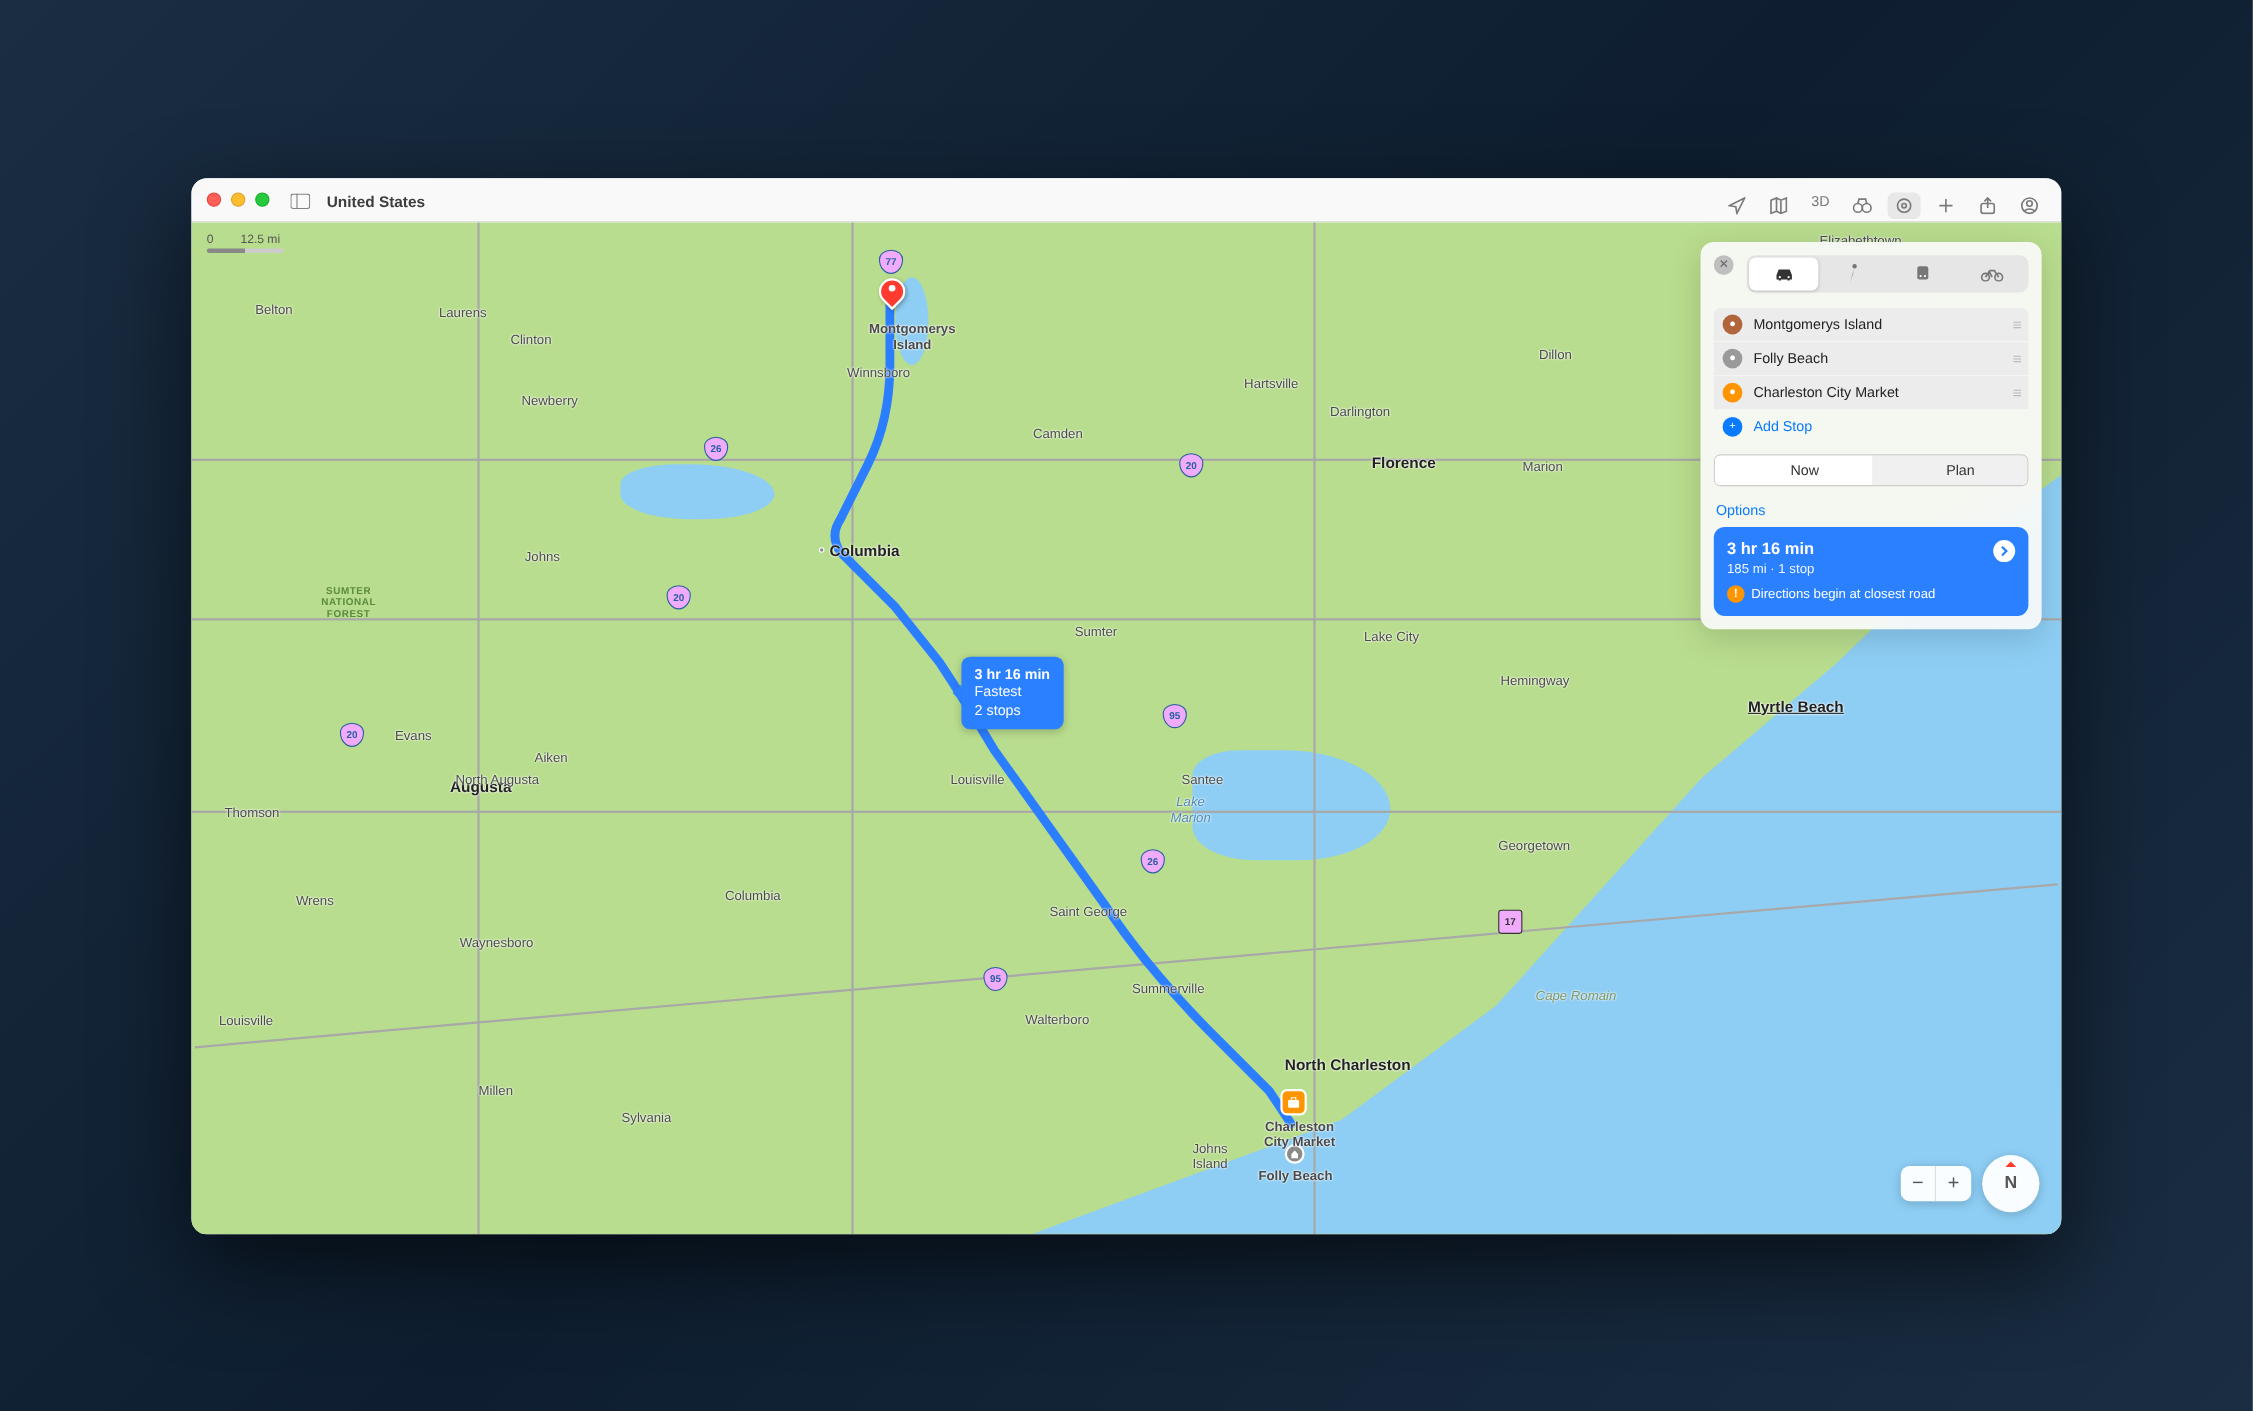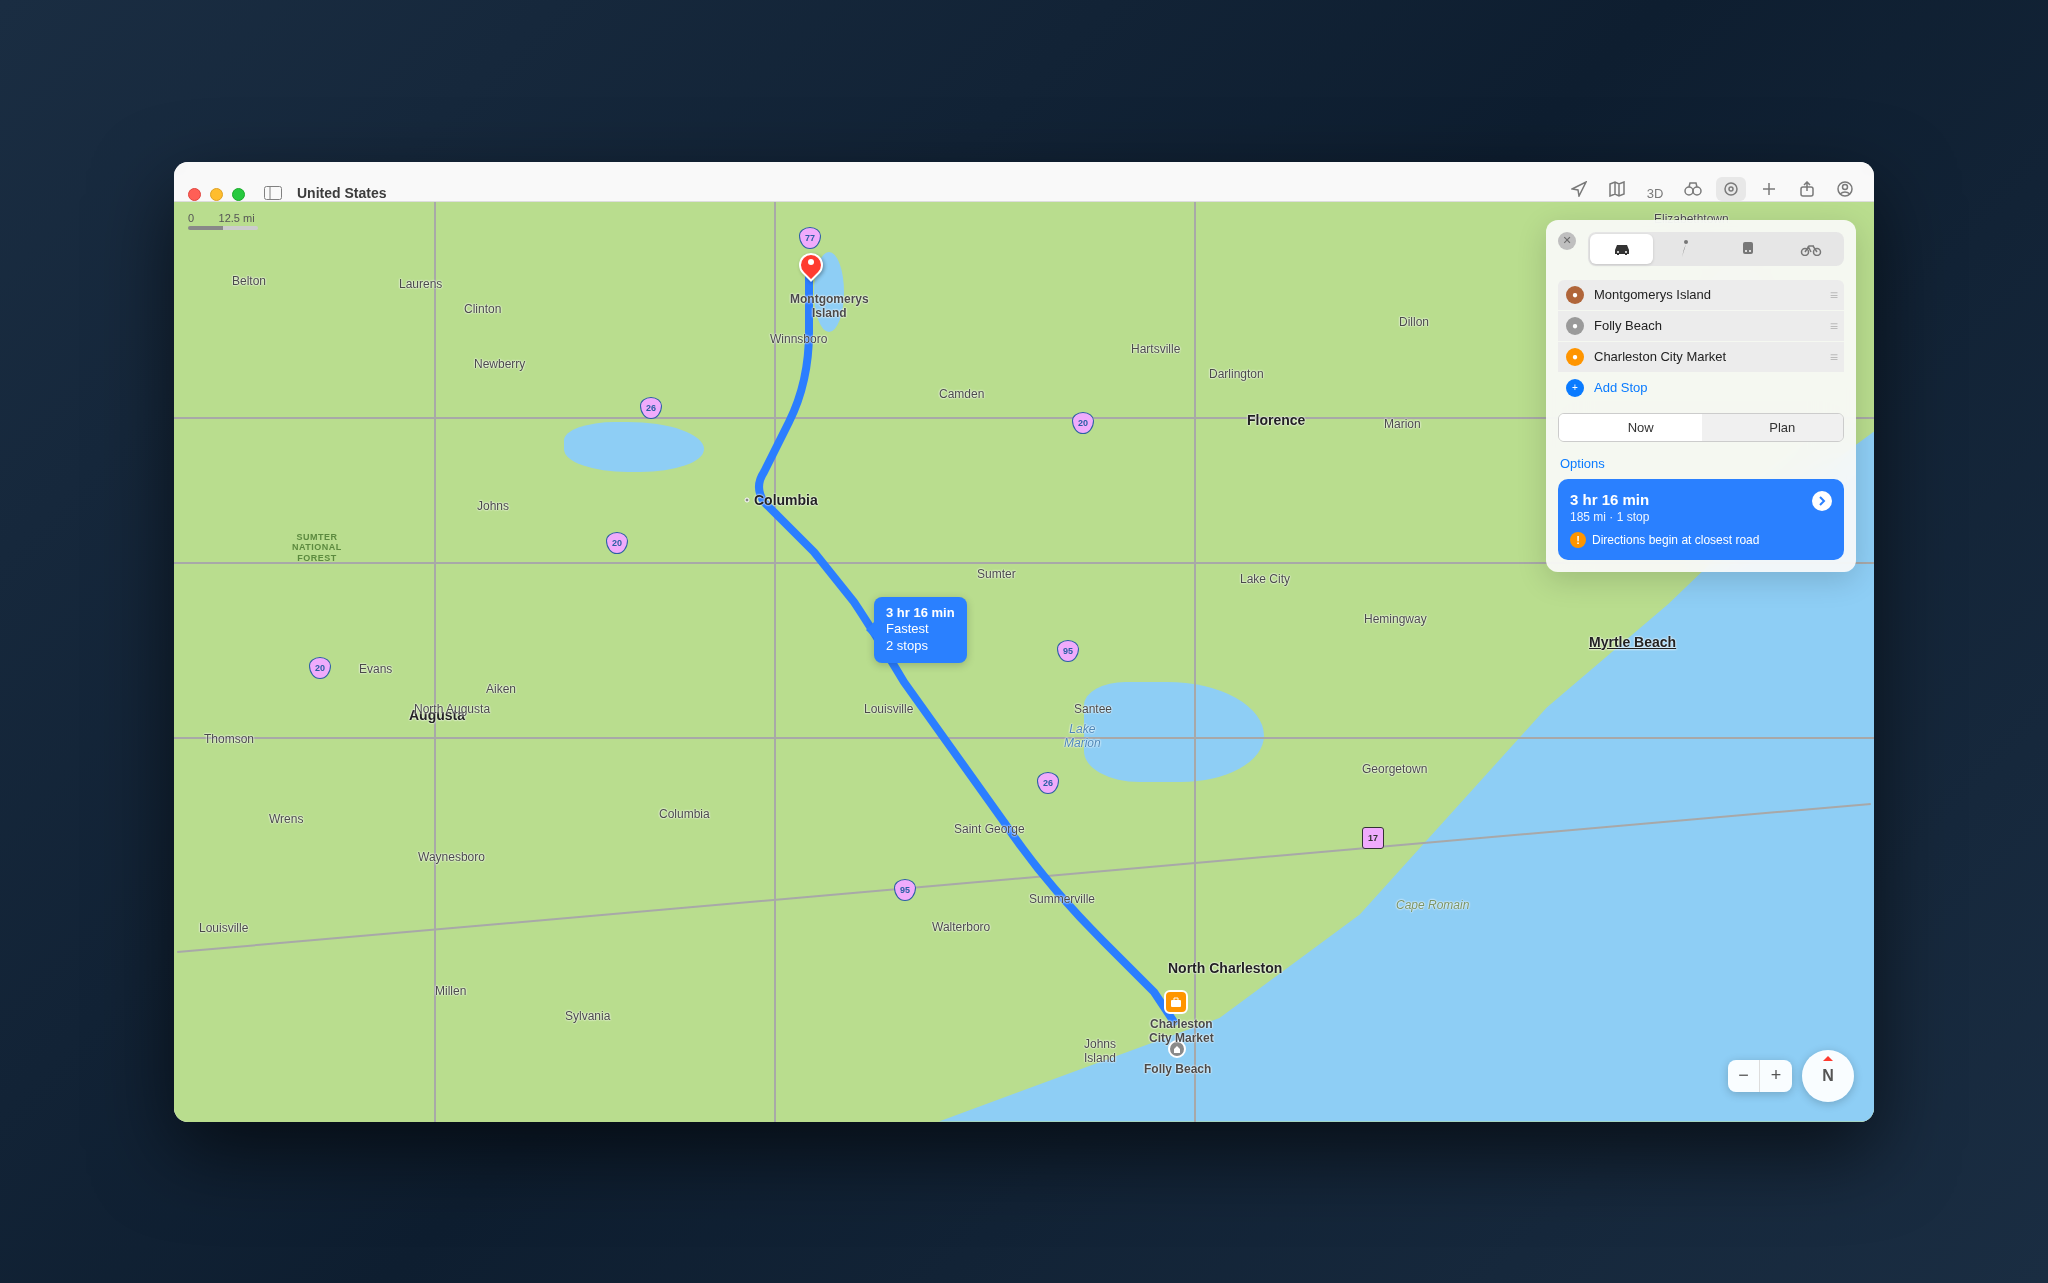--- a/index.html
+++ b/index.html
@@ -22,22 +22,22 @@
     overflow: hidden;
     position: relative;
     display: flex;
     flex-direction: column;
   }
   .toolbar {
     height: 40px;
     background: rgba(248,248,248,0.9);
     border-bottom: 1px solid #ddd;
     display: flex;
-    align-items: flex-end;
-    padding: 0 14px;
+    align-items: flex-start;
+    padding: 13px 14px;
     gap: 8px;
     backdrop-filter: blur(10px);
   }
   .traffic-lights { display: flex; gap: 9px; margin-right: 10px; }
   .tl { width: 13px; height: 13px; border-radius: 50%; }
   .tl.close { background: #ff5f56; border: 0.5px solid #e0443e; }
   .tl.min { background: #ffbd2e; border: 0.5px solid #dea123; }
   .tl.max { background: #27c93f; border: 0.5px solid #1aab29; }
   .sidebar-toggle { width:20px; height:16px; display:flex; align-items:center; justify-content:center; margin-right:6px;}
   .sidebar-toggle svg { stroke:#808080; }

